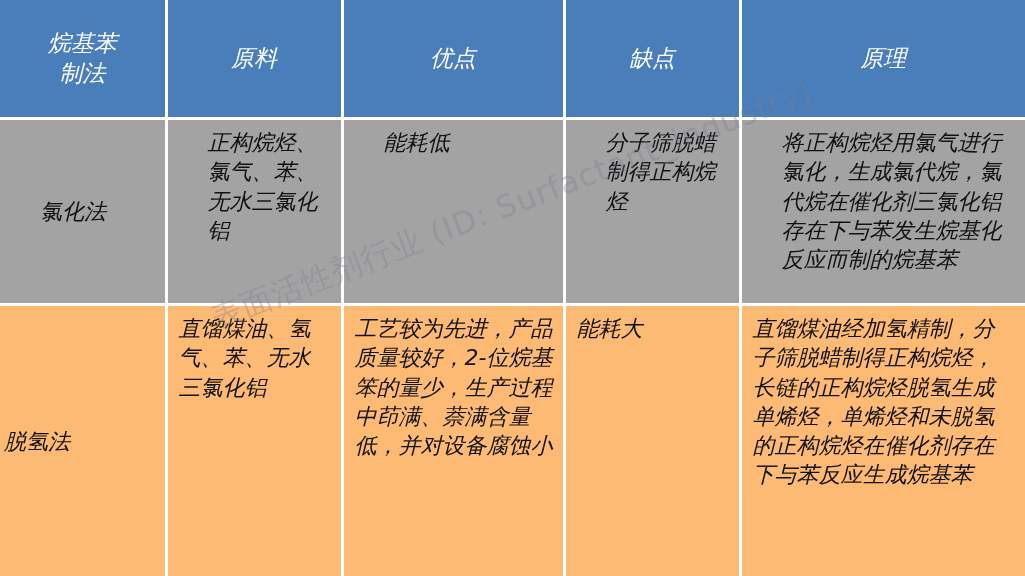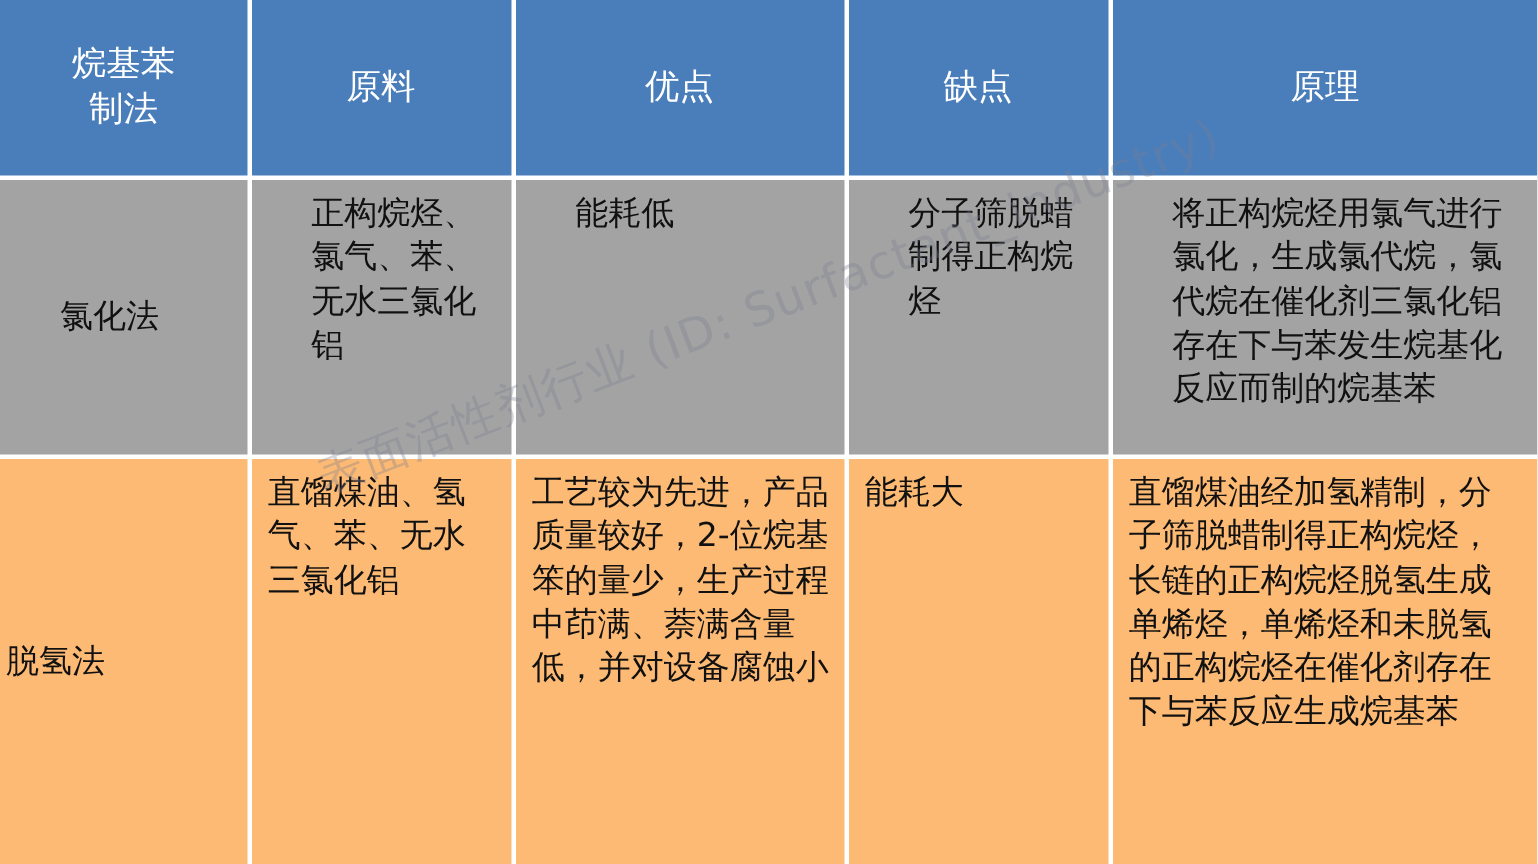--- a/index.html
+++ b/index.html
@@ -19,20 +19,21 @@
     height: 576px;
     overflow: hidden;
   }
   table.comparison {
     border-collapse: collapse;
     table-layout: fixed;
     width: 1025px;
     height: 576px;
     position: relative;
     z-index: 2;
+    font-style: italic;
   }
   col.c0 { width: 166px; }
   col.c1 { width: 176px; }
   col.c2 { width: 222px; }
   col.c3 { width: 176px; }
   col.c4 { width: 285px; }
 
   thead th {
     background: #4a7ebb;
     color: #ffffff;

